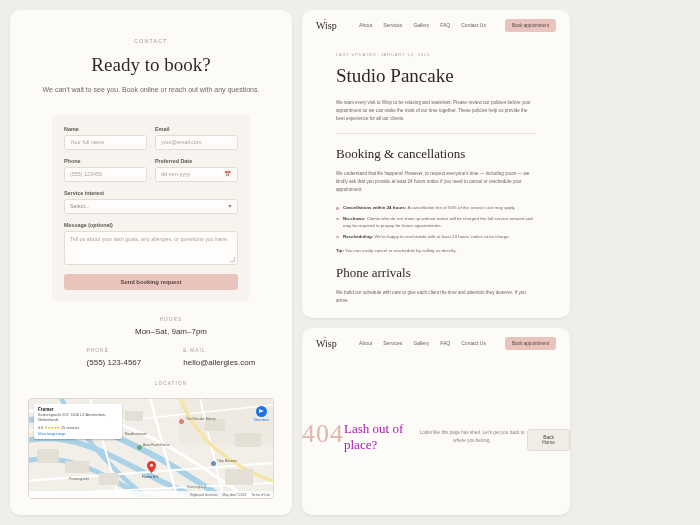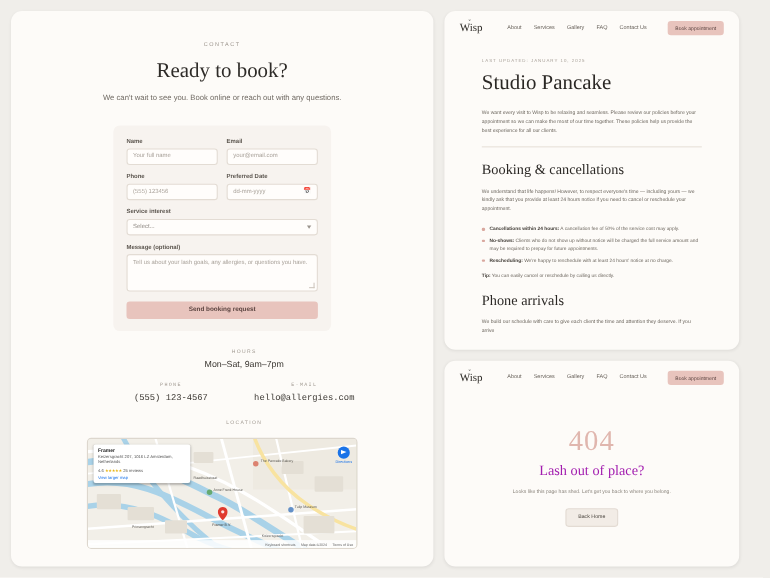--- a/index.html
+++ b/index.html
@@ -15,21 +15,21 @@
   }
   .stage {
     position: relative;
     width: 700px;
     height: 525px;
     box-sizing: border-box;
     padding: 10px;
     display: flex;
     gap: 10px;
   }
-  .col-left { width: 384px; display: flex; flex-direction: column; }
+  .col-left { width: 282px; display: flex; flex-direction: column; }
   .col-right { width: 268px; display: flex; flex-direction: column; gap: 10px; }
 
   .card {
     background: #fdfbf8;
     border-radius: 10px;
     box-shadow: 0 1px 3px rgba(0,0,0,0.07);
     overflow: hidden;
     position: relative;
   }
 
@@ -154,21 +154,21 @@
     font-size: 8px;
     color: #3a3631;
     margin-bottom: 12px;
   }
   .meta-cols {
     display: flex;
     justify-content: center;
     gap: 42px;
     margin-top: 2px;
   }
-  .meta-col { text-align: center; font-family: Liberation Mono, monospace; }
+  .meta-col { text-align: left; }
 
   
   .map-wrap {
     margin-top: 7px;
     width: 244px;
     height: 105px;
     border-radius: 4px;
     overflow: hidden;
     position: relative;
     background: #e9e5dc;
@@ -348,21 +348,21 @@
 
   
   .nf-card {
     flex: 1;
     display: flex;
     flex-direction: column;
   }
   .nf-body {
     flex: 1;
     display: flex;
-    flex-direction: column;
+    flex-direction: row;
     align-items: center;
     justify-content: center;
     padding-bottom: 6px;
   }
   .nf-code {
     font-family: "Liberation Serif", serif;
     font-size: 26px;
     color: #e0b6ae;
     line-height: 1;
     letter-spacing: 1px;

